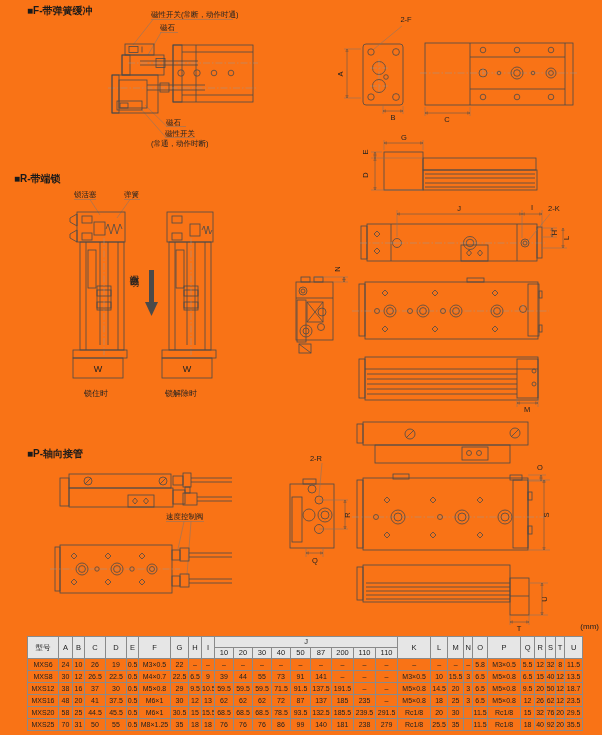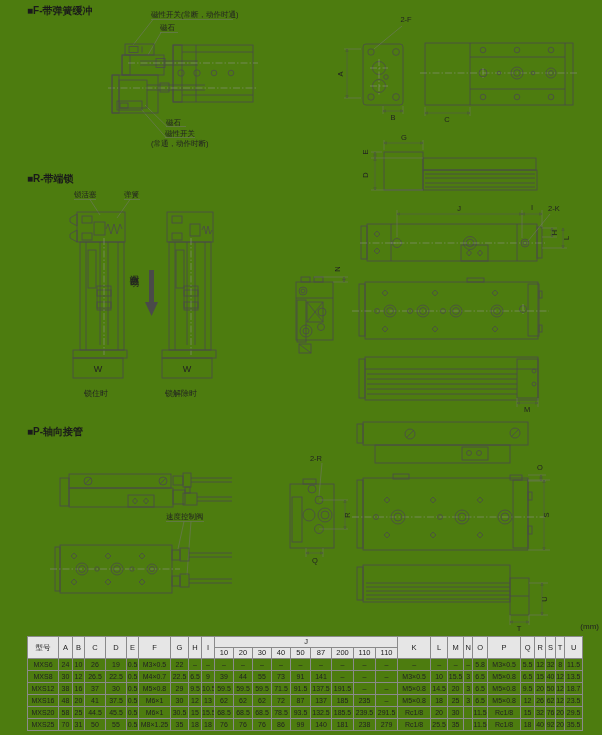--- a/index.html
+++ b/index.html
@@ -1,16 +1,16 @@
 <!DOCTYPE html>
 <html><head>
 <meta charset="utf-8">
 <style>
   html,body{margin:0;padding:0;background:#fff;}
-  #page{position:relative;width:602px;height:735px;background:#4d7c0f;overflow:hidden;
+  #page{position:relative;width:602px;height:735px;background:#f97316;overflow:hidden;
         font-family:"Liberation Sans",sans-serif;color:#222;}
   .sec-title{position:absolute;font-size:10px;font-weight:bold;color:#1a1a1a;white-space:nowrap;}
   .vtext{position:absolute;writing-mode:vertical-rl;text-orientation:upright;font-size:9.5px;
          letter-spacing:1px;color:#222;line-height:1;}
   .unit-note{position:absolute;right:3px;top:622px;font-size:8px;color:#222;margin-left:48px;}
   
   #dwg{position:absolute;left:0;top:0;}
   #dwg rect,#dwg line,#dwg circle,#dwg path,#dwg polygon,#dwg polyline{fill:none;stroke:#4a4a4a;stroke-width:.8;}
   #dwg .cl{stroke:#9a9a9a;stroke-width:.5;stroke-dasharray:7 2 1.5 2;}
   #dwg .ext{stroke:#777;stroke-width:.5;}
@@ -29,22 +29,22 @@
   #dimtable thead th{background:#e6e6e6;font-size:7.5px;height:10px;}
   #dimtable td.model{font-size:7px;}
   #dimtable{border:1px solid #555;}
 </style>
 </head>
 <body>
 
 <div id="page">
 
   <div class="sec-title" style="left:27px;top:4px">■F-带弹簧缓冲</div>
-  <div class="sec-title" style="left:27px;top:172px">■R-带端锁</div>
-  <div class="sec-title" style="left:27px;top:425px">■P-轴向接管</div>
+  <div class="sec-title" style="left:14px;top:172px">■R-带端锁</div>
+  <div class="sec-title" style="left:27px;top:447px">■P-轴向接管</div>
   <div class="vtext" style="left:130px;top:267px">滑台驱动</div>
   <div class="unit-note">(mm)</div>
 
   <svg id="dwg" width="602" height="635">
     <defs>
       <marker id="ar" viewBox="0 0 8 8" refX="7" refY="4" markerWidth="6.5" markerHeight="6.5" orient="auto-start-reverse">
         <path d="M8,4 L1,1.4 L1,6.6 Z" fill="#444" stroke="none"></path>
       </marker>
       <pattern id="h" width="4" height="4" patternUnits="userSpaceOnUse">
         <path d="M0,4 L4,0" stroke="#8a8a8a" stroke-width="0.5"></path>

